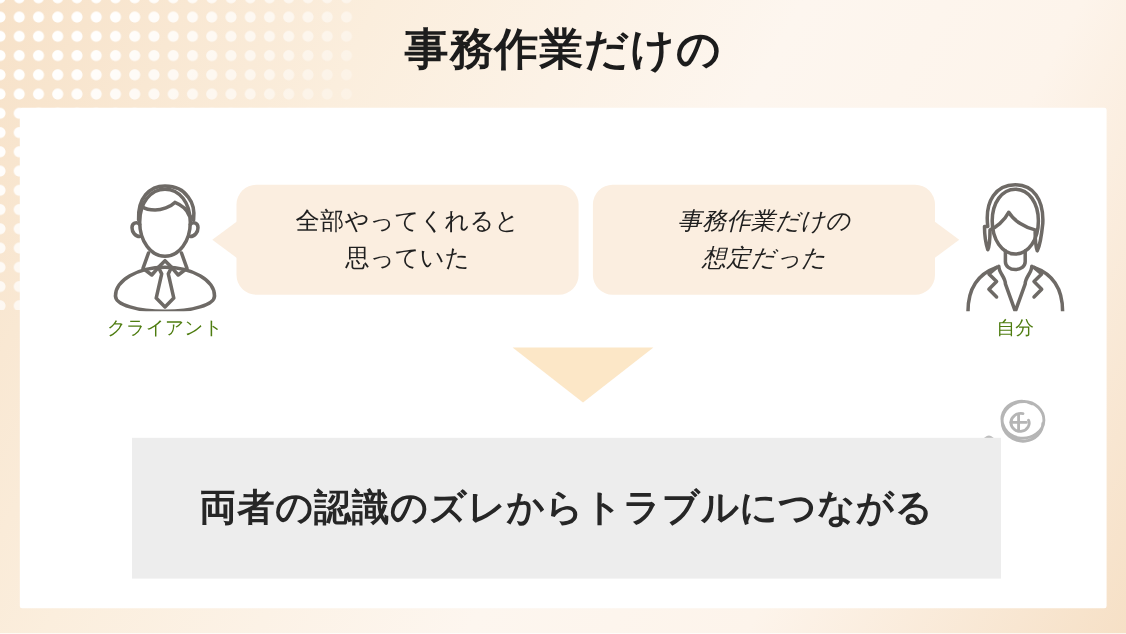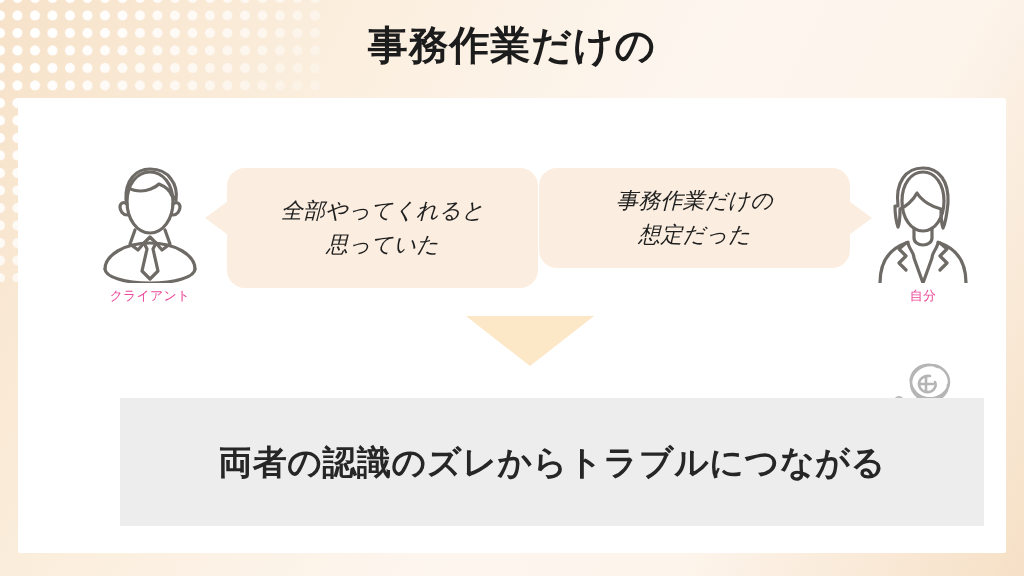--- a/index.html
+++ b/index.html
@@ -73,22 +73,22 @@
   .person-self   { left: 846px; top: 60px; }
 
   .person-icon {
     display: block;
     width: 118px;
     height: 125px;
     margin: 0 auto;
   }
   .person-label {
     margin-top: 4px;
-    font-size: 13px;
-    color: #ec4899;
+    font-size: 17px;
+    color: #4d7c0f;
     letter-spacing: 0.01em;
     white-space: nowrap;
   }
 
   
   .bubble {
     position: absolute;
     background: #fbeee0;
     border-radius: 18px;
     display: flex;
@@ -98,25 +98,24 @@
   }
   .bubble-text {
     font-size: 22px;
     line-height: 1.55;
     color: #1f1f1f;
     text-align: center;
     white-space: pre-line;
     letter-spacing: 0.01em;
   }
   .bubble-left {
-    left: 209px;
+    left: 197px;
     top: 70px;
     width: 311px;
-    height: 120px;
-    font-style: italic;
+    height: 100px;
   }
   .bubble-left::after {
     content: "";
     position: absolute;
     left: -22px;
     top: 33px;
     width: 0; height: 0;
     border-top: 17px solid transparent;
     border-bottom: 17px solid transparent;
     border-right: 23px solid #fbeee0;
@@ -158,21 +157,21 @@
     width: 78px;
     height: 62px;
     pointer-events: none;
   }
 
   
   .banner {
     position: absolute;
     left: 102px;
     top: 300px;
-    width: 864px;
+    width: 790px;
     height: 128px;
     background: #ededed;
     display: flex;
     align-items: center;
     justify-content: center;
   }
   .banner-text {
     font-size: 34px;
     font-weight: 700;
     color: #262626;

